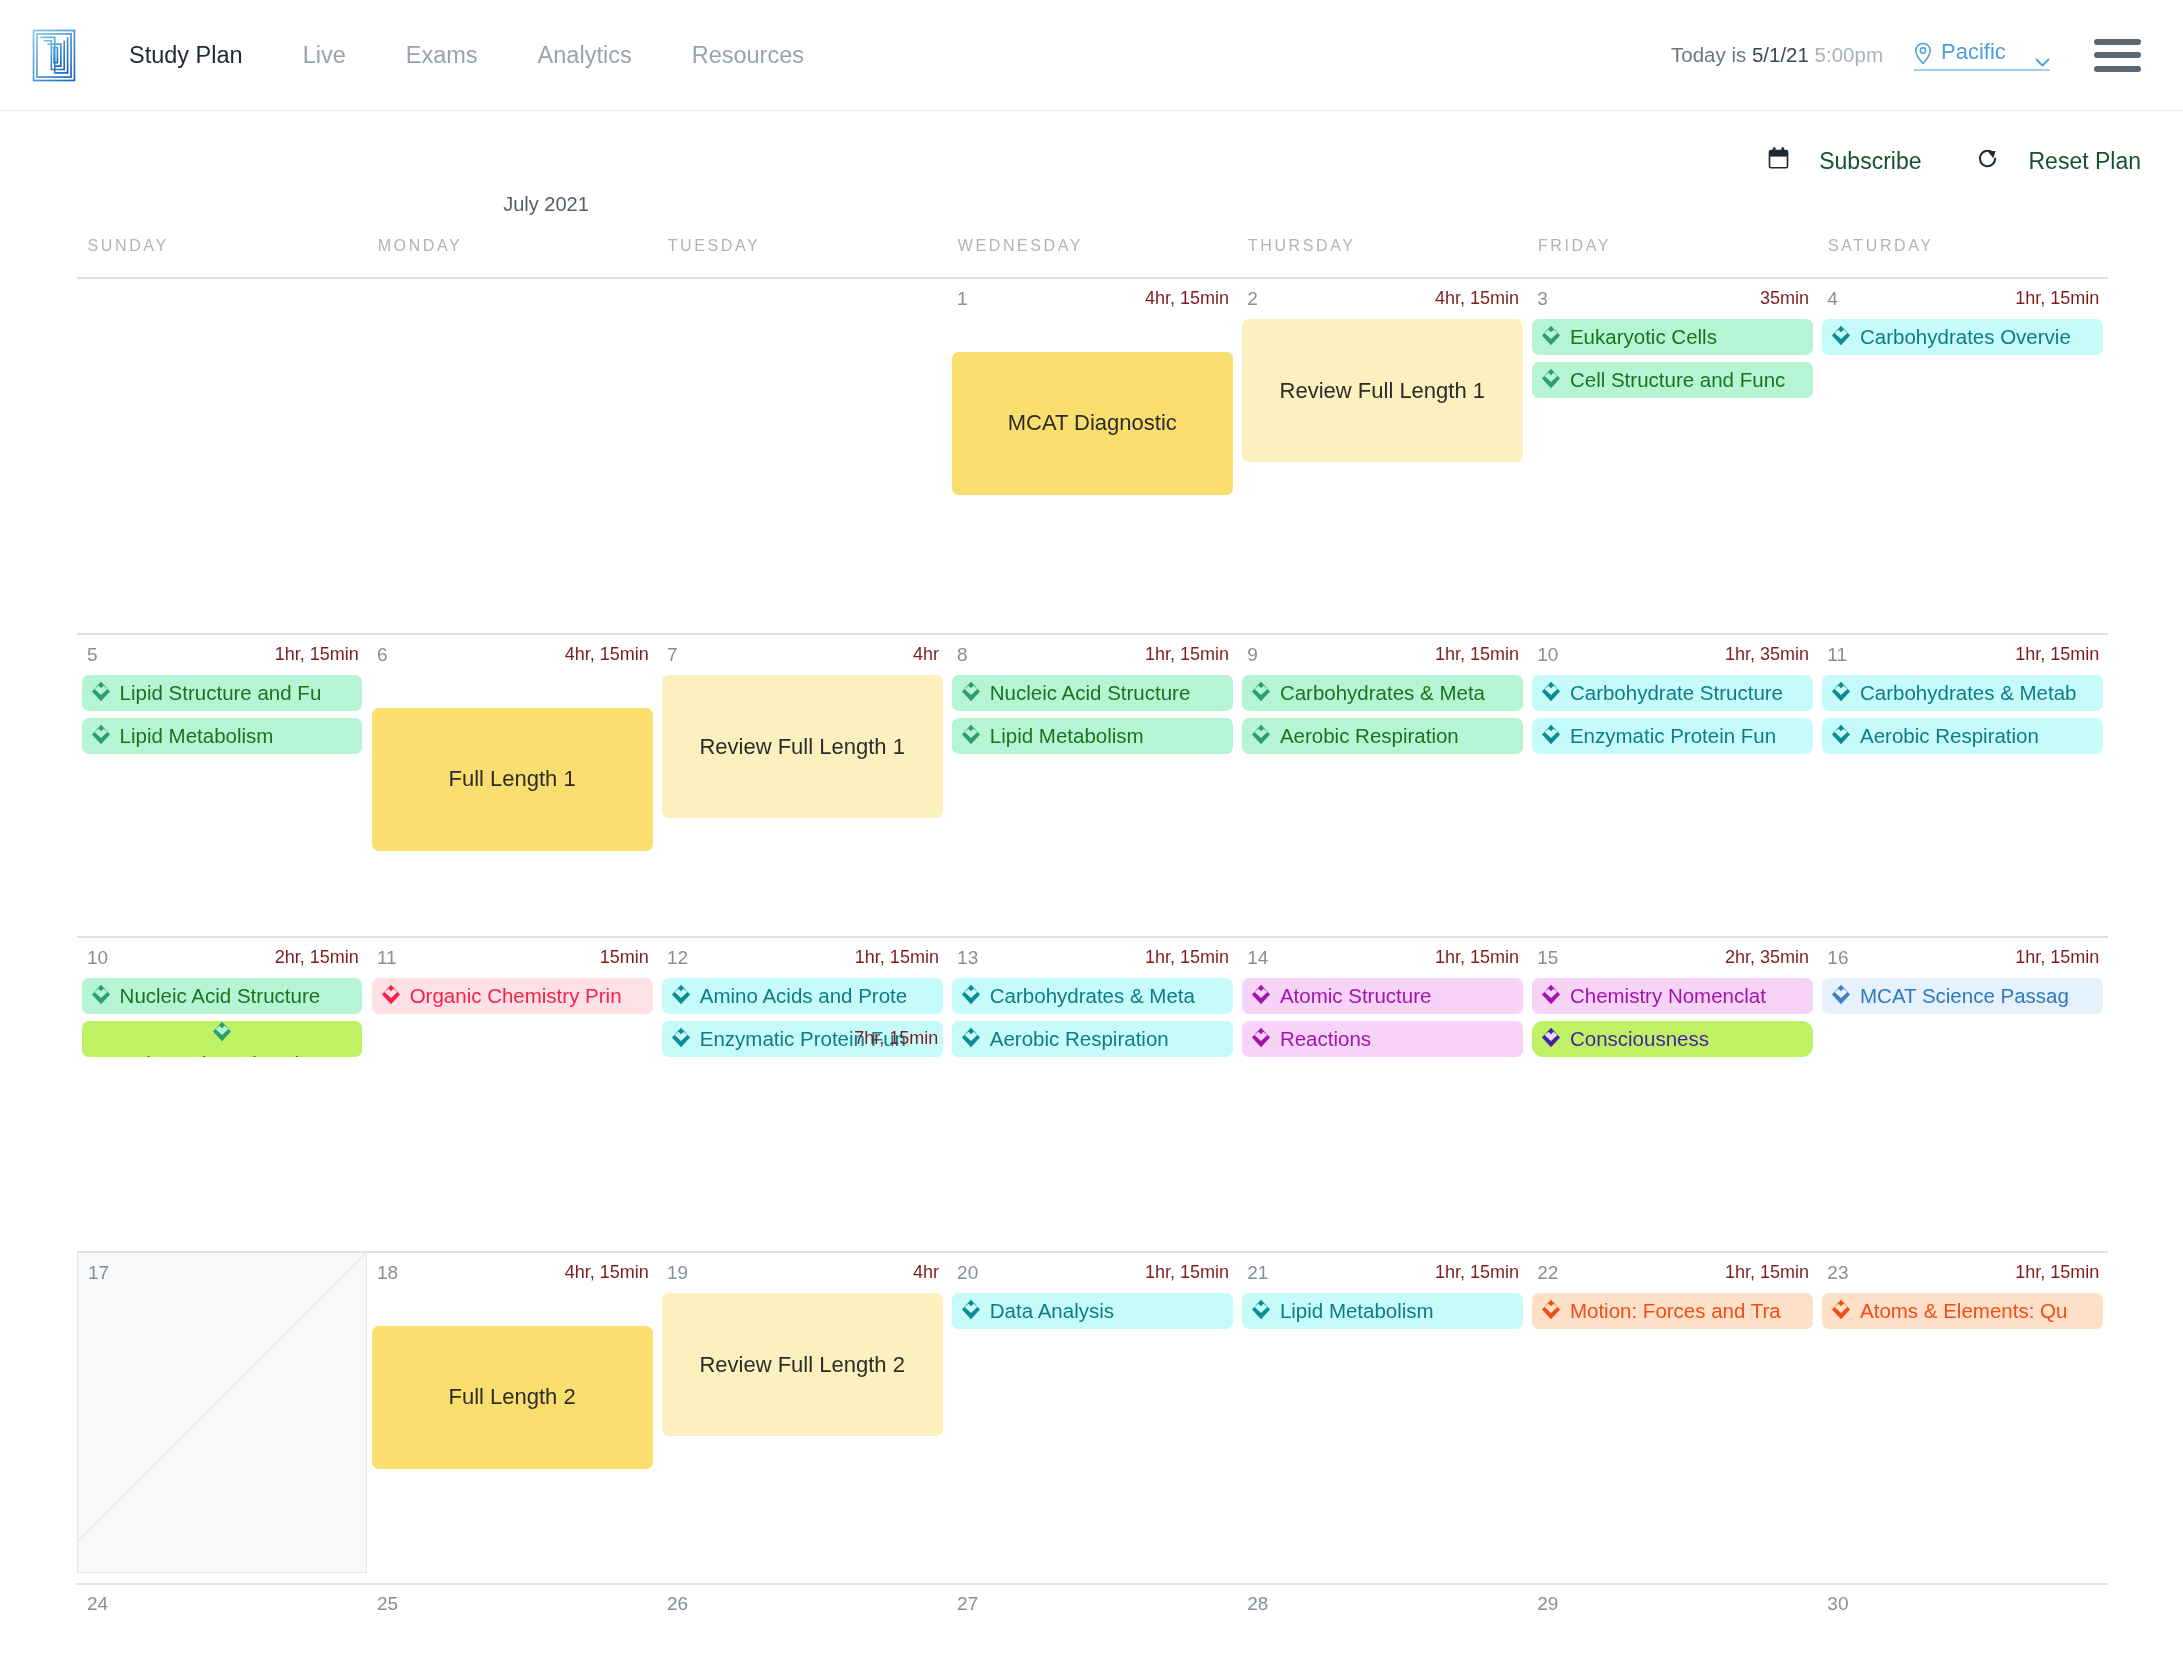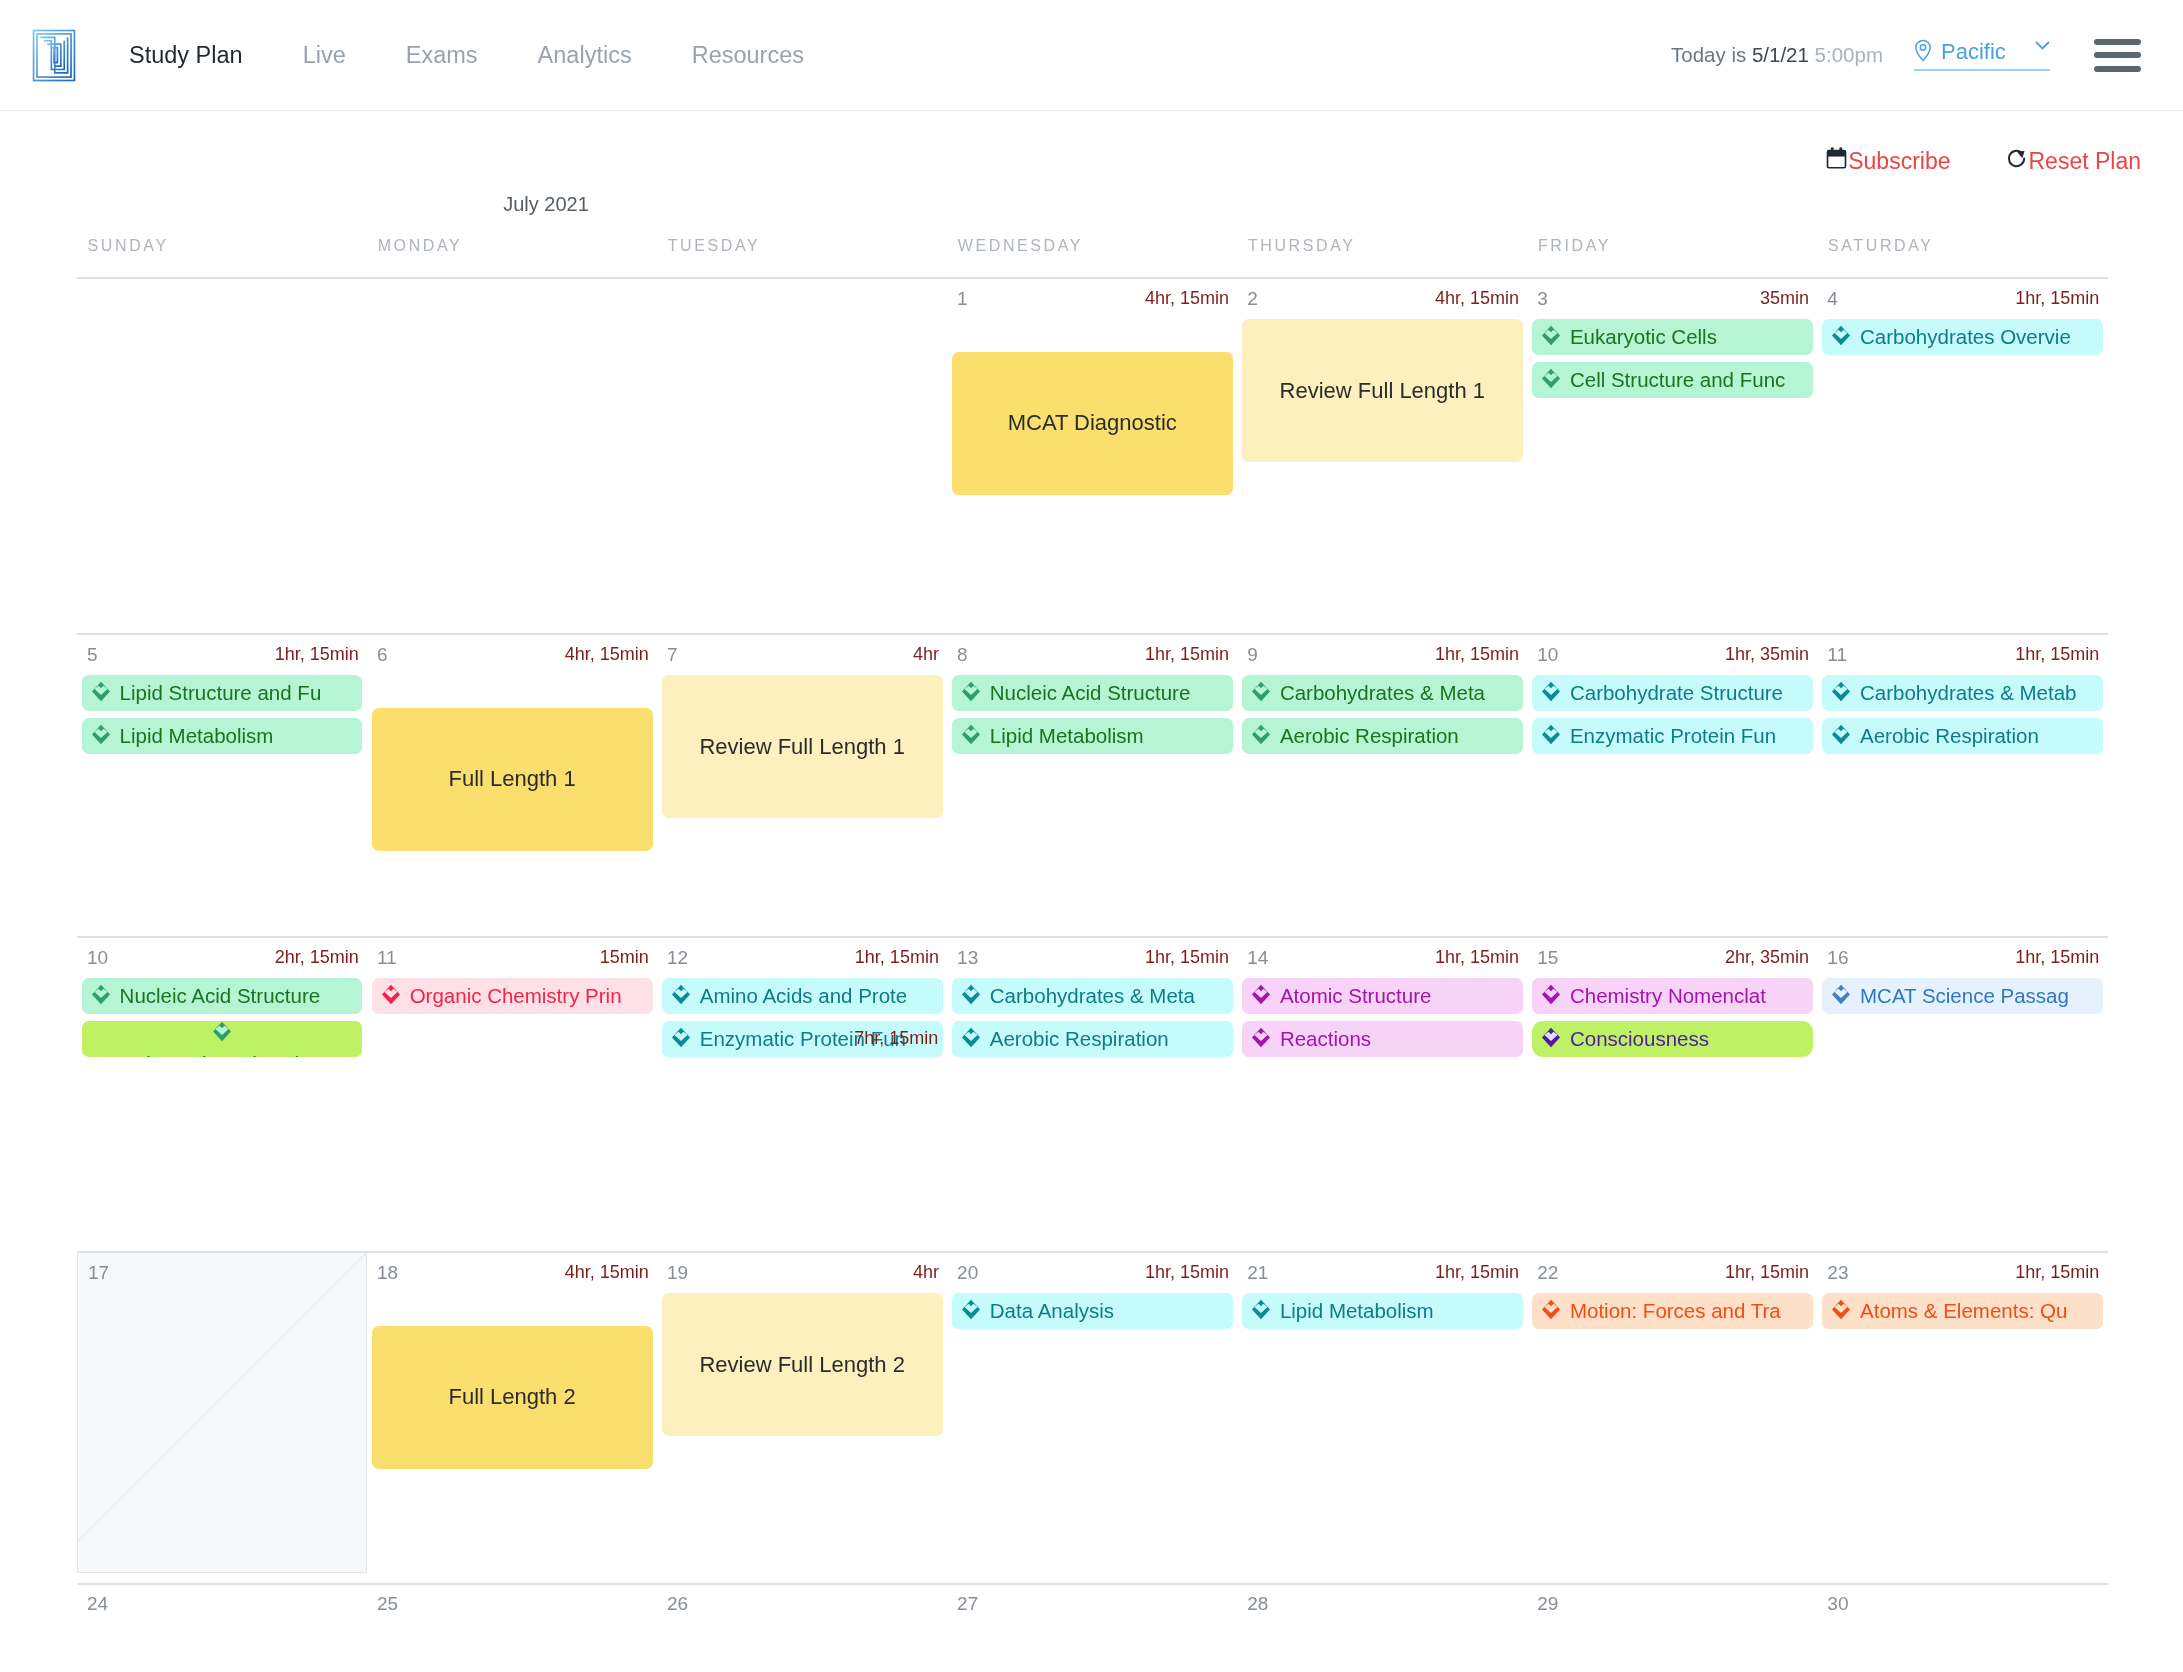--- a/index.html
+++ b/index.html
@@ -46,21 +46,21 @@
     color: #6b7681;
     white-space: nowrap;
     margin-right: 31px;
   }
   .today-label { color: #6b7681; }
   .today-date { color: #3d4852; }
   .today-time { color: #aab2ba; }
 
   .tz-select {
     display: flex;
-    align-items: flex-start;
+    align-items: flex-end;
     gap: 9px;
     border-bottom: 2.3px solid #9ecdf5;
     padding-bottom: 4.5px;
     cursor: pointer;
     min-width: 136px;
     margin-right: 44px;
   }
   .tz-pin { width: 18px; height: 23px; flex: 0 0 auto; }
   .tz-name { font-size: 22px; color: #4a9fe0; }
   .tz-caret {
@@ -83,22 +83,22 @@
   
   .actionbar {
     display: flex;
     justify-content: flex-end;
     align-items: center;
     gap: 55px;
     padding: 35px 42px 0 0;
     height: 65px;
   }
   .action-btn {
-    display: flex; align-items: center; gap: 0;
-    font-size: 23px; color: #ef4444;
+    display: flex; align-items: center; gap: 29px;
+    font-size: 23px; color: #14532d;
     cursor: pointer;
     white-space: nowrap;
   }
 
   
   .month-title {
     text-align: center;
     font-size: 20px;
     color: #555e66;
     margin-top: 16.7px;

